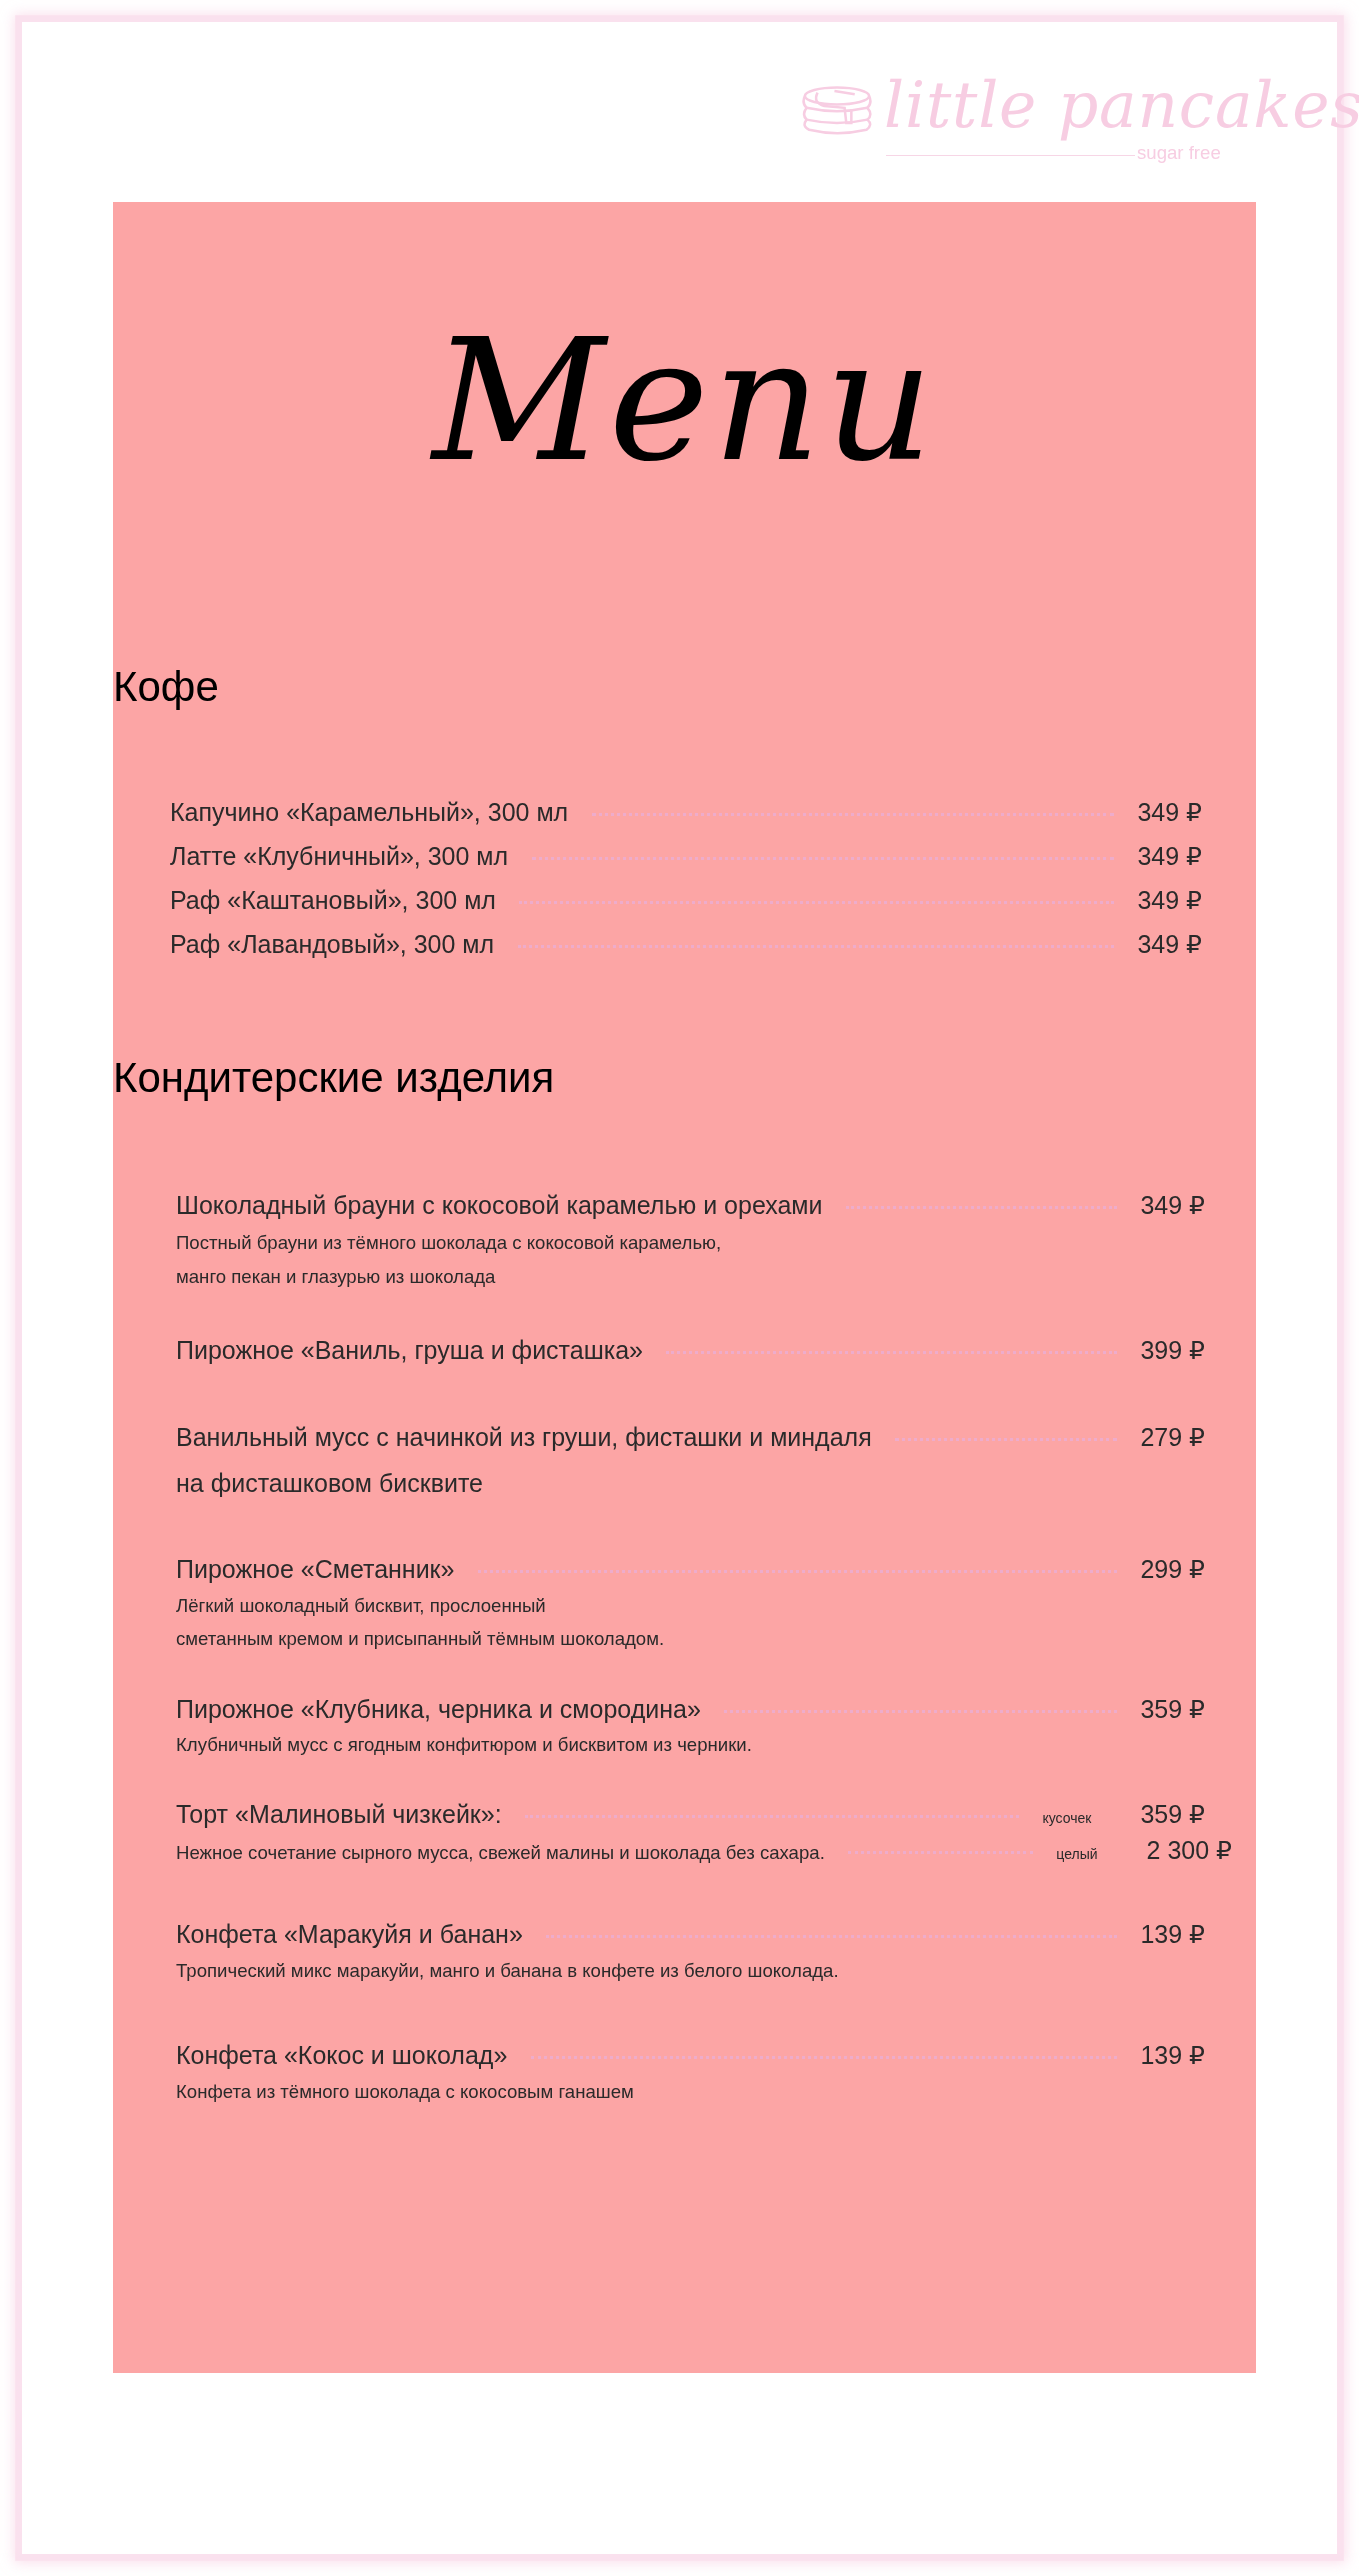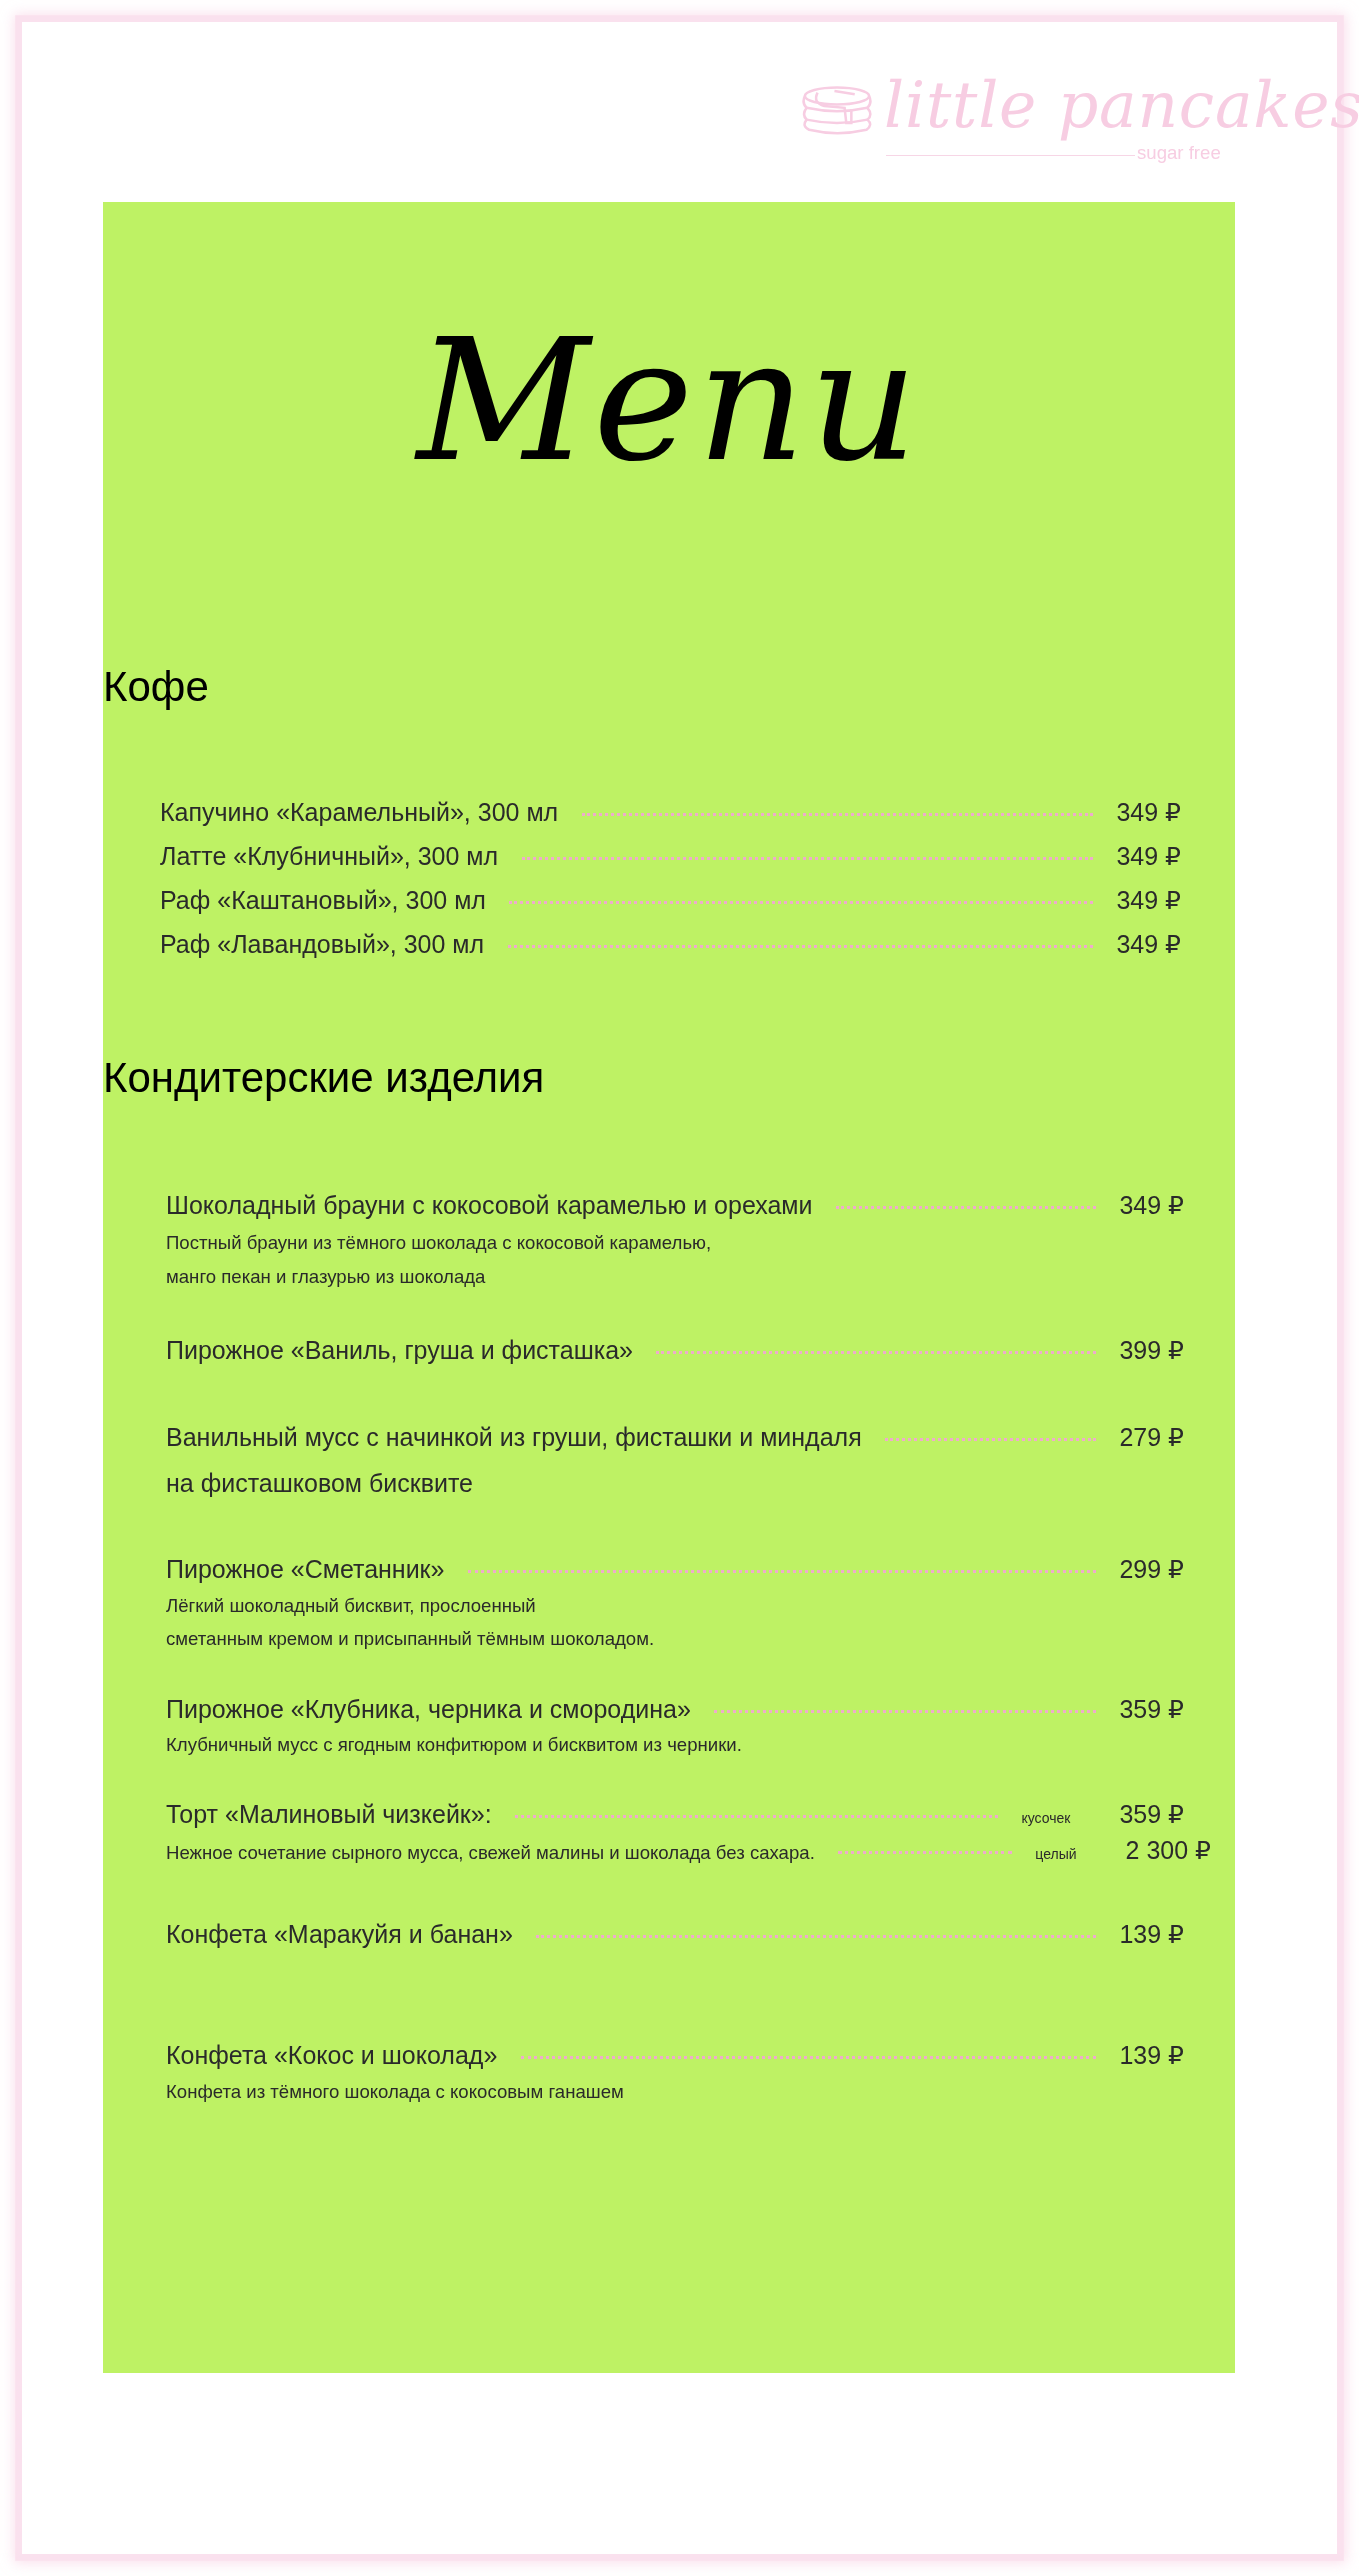--- a/index.html
+++ b/index.html
@@ -6,21 +6,21 @@
   body { width: 1359px; height: 2576px; position: relative; overflow: hidden;
          font-family: "Liberation Sans", "DejaVu Sans", sans-serif; }
   .frame { position: absolute; left: 22px; top: 22px; width: 1315px; height: 2532px;
            background: #fff; box-shadow: 0 0 0 6.8px #fae1ee, 0 0 12px 8.5px rgba(246,196,220,0.55); }
   .logo { position: absolute; left: 799px; top: 59px; width: 457px; height: 110px; }
   .logo-icon { position: absolute; left: 0; top: 25px; width: 76px; height: 51px; }
   .logo-text { position: absolute; left: 85px; top: 0; font-family: "DejaVu Serif", serif;
                font-style: italic; font-size: 63px; color: #f7cde2; letter-spacing: 0.8px; line-height: 93px; white-space: nowrap; }
   .logo-line { position: absolute; left: 87px; top: 96px; width: 249px; height: 0.8px; background: #f7d6e6; }
   .logo-sub { position: absolute; left: 338px; top: 83px; font-size: 18.6px; color: #f7cde2; font-weight: 300; }
-  .panel { position: absolute; left: 103px; top: 202px; width: 1132px; height: 2171px; background: #bef264; }
+  .panel { position: absolute; left: 113px; top: 202px; width: 1132px; height: 2171px; background: #fca5a5; padding-left: 11px; }
   .title { position: absolute; left: 0; right: 0; top: 101px; text-align: center;
            font-family: "DejaVu Serif", serif; font-style: italic; font-size: 169px; color: #000;
            letter-spacing: 3.4px; line-height: 195px; }
   .section-head { position: absolute; left: 0; font-size: 42px; color: #000; font-weight: normal; }
   .row { position: absolute; display: flex; align-items: baseline; gap: 20px; }
   .row .name { white-space: nowrap; color: #2a2a2a; }
   .row .dots { flex: 1; border-bottom: 3.4px dotted #eeaccb; margin: 0 3.4px; transform: translateY(-5px); }
   .row .price { white-space: nowrap; color: #2a2a2a; }
   .row .size { white-space: nowrap; color: #2a2a2a; font-size: 14px; margin-right: 29px; }
   .coffee .name, .coffee .price { font-size: 25px; }
@@ -123,20 +123,21 @@
     <span class="dots"></span>
     <span class="size">целый</span>
     <span class="price" style="font-size:25px;">2 300 ₽</span>
   </div>
 
   <div class="row sweet" style="left:63px; right:51px; top:1718px;">
     <span class="name">Конфета «Маракуйя и банан»</span>
     <span class="dots"></span>
     <span class="price">139 ₽</span>
   </div>
+  <div class="desc" style="left:63px; top:1752px;">Тропический микс маракуйи, манго и банана в конфете из белого шоколада.</div>
 
   <div class="row sweet" style="left:63px; right:51px; top:1839px;justify-content:center;">
     <span class="name">Конфета «Кокос и шоколад»</span>
     <span class="dots"></span>
     <span class="price">139 ₽</span>
   </div>
   <div class="desc" style="left:63px; top:1873px;">Конфета из тёмного шоколада с кокосовым ганашем</div>
 </div>
 
 

